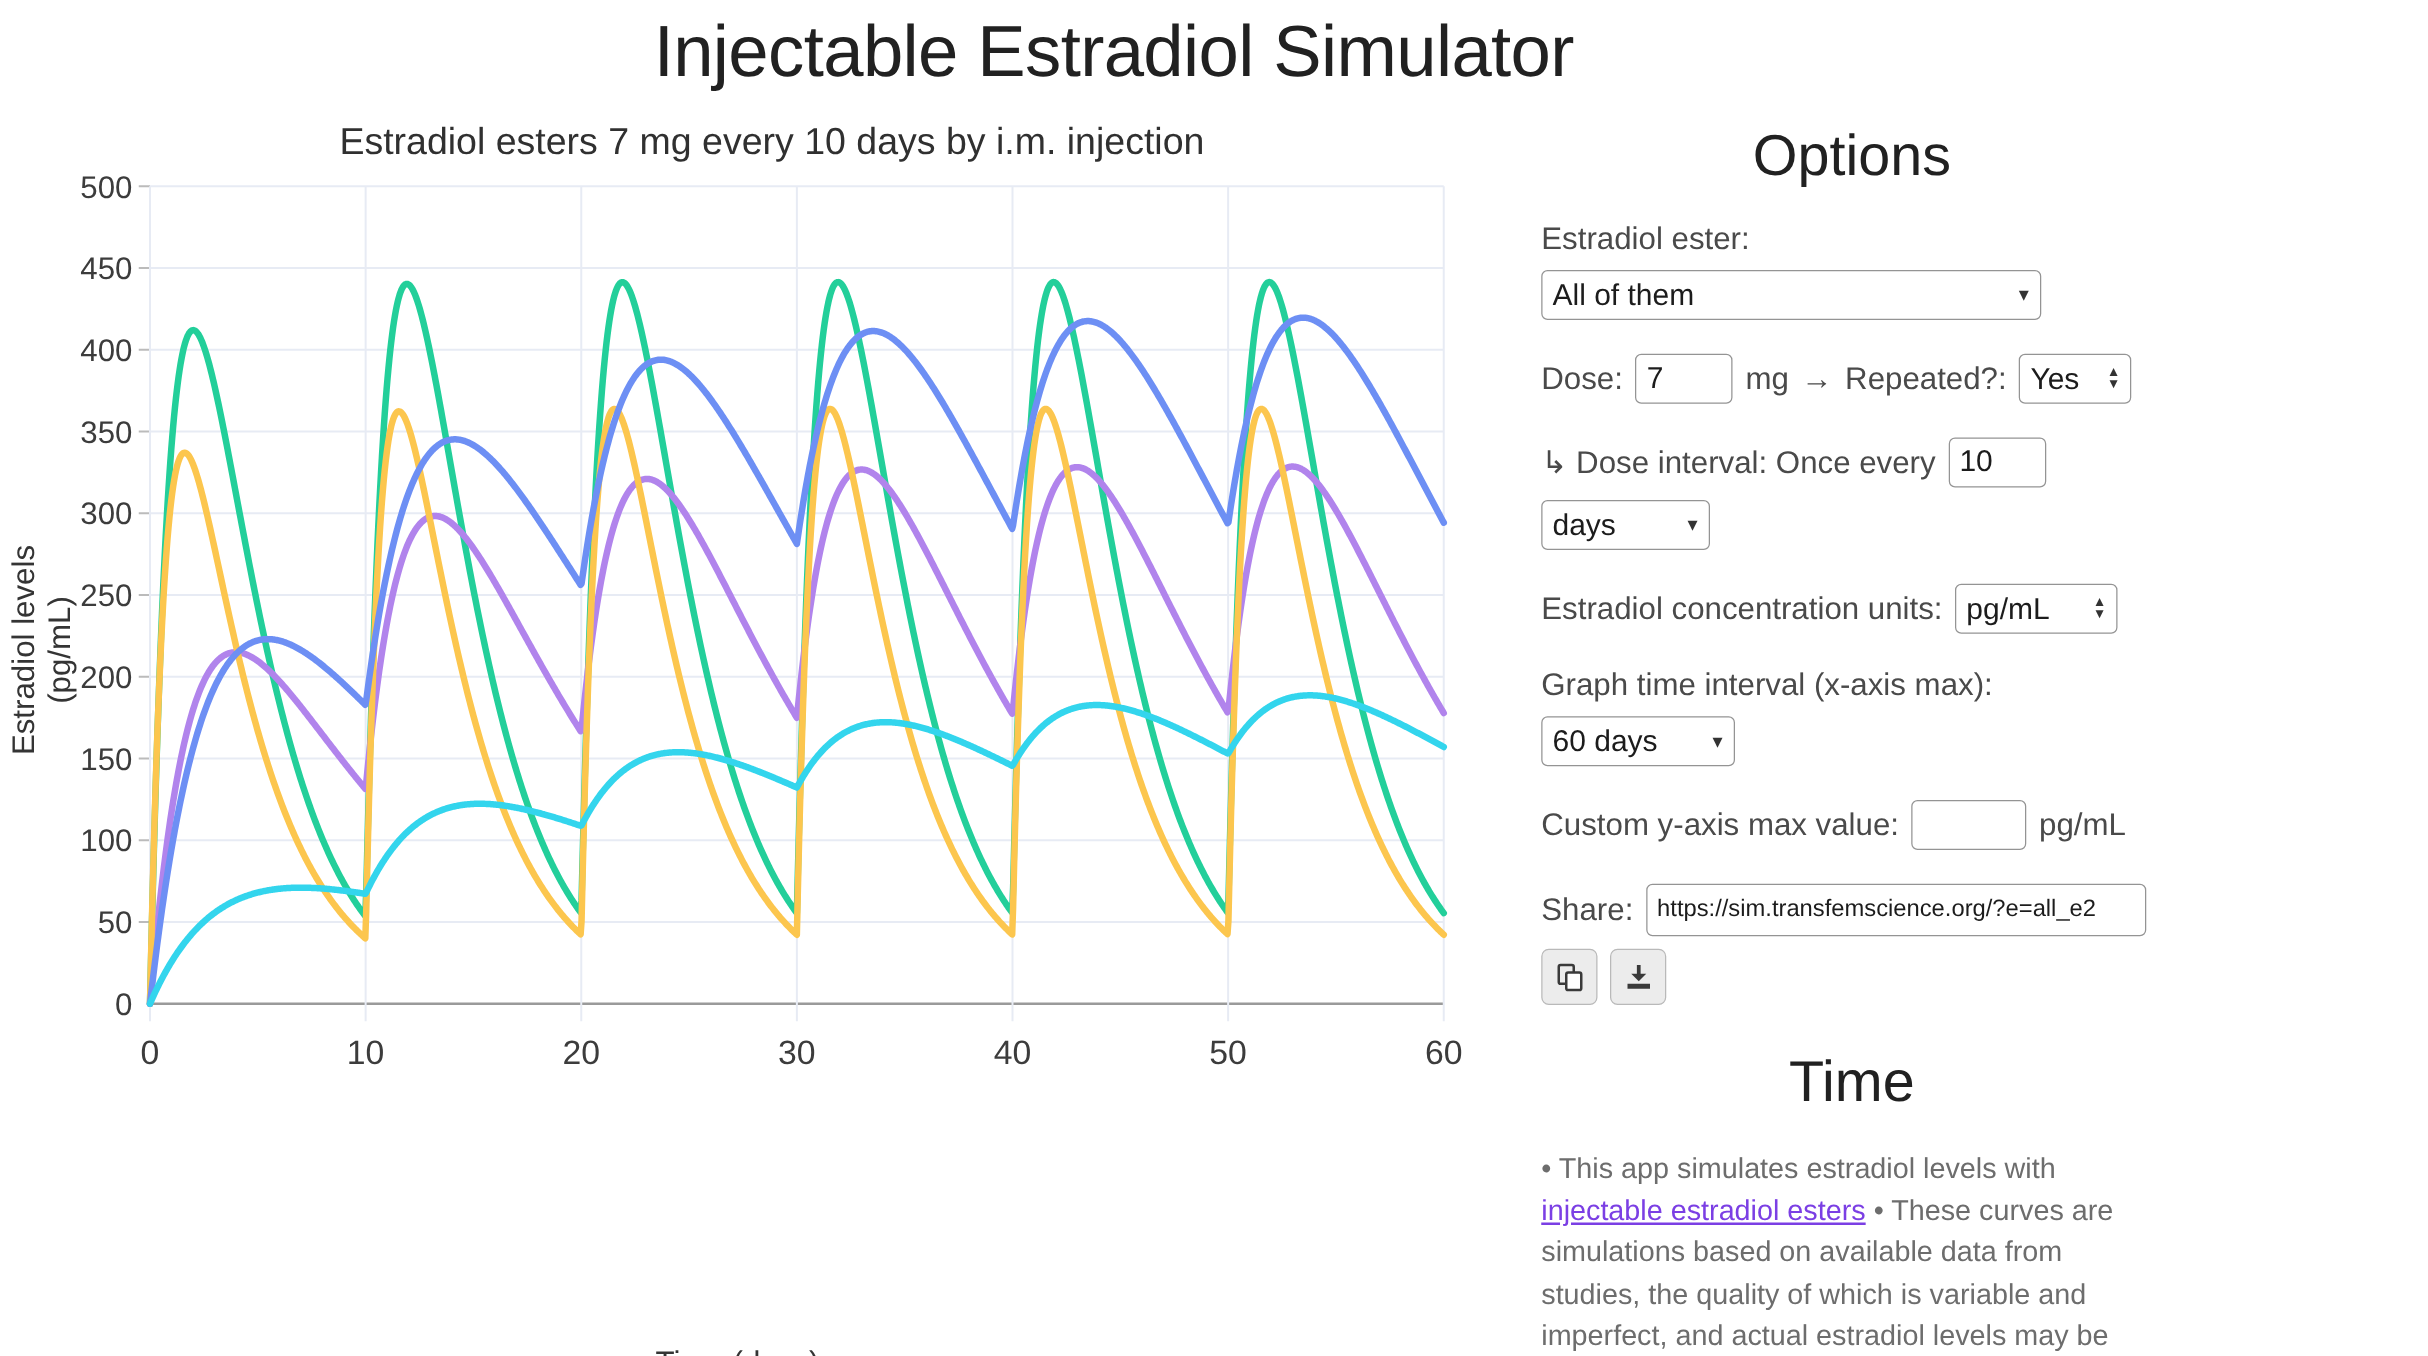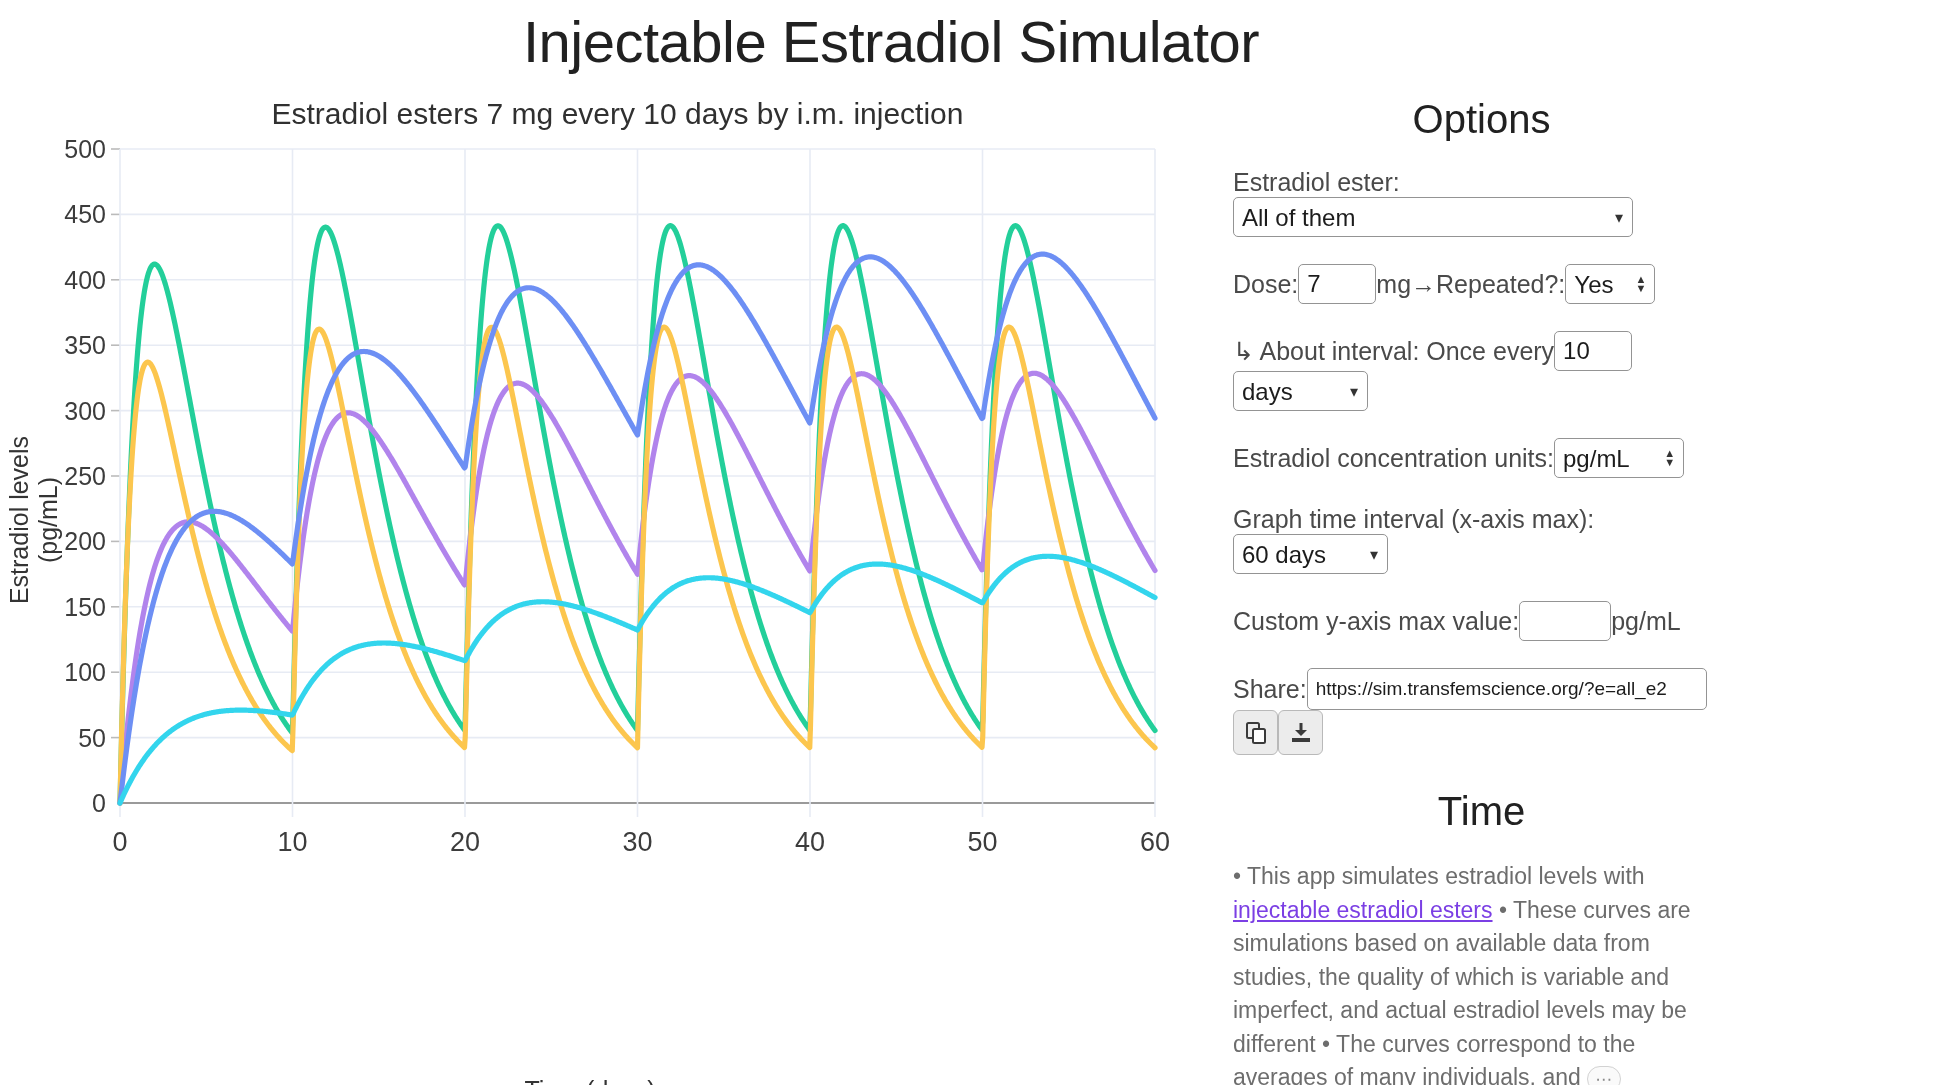--- a/index.html
+++ b/index.html
@@ -50,26 +50,27 @@
     position: absolute;
     left: 0; right: 0; top: 945px;
     text-align: center;
     font-size: 25px; color: #343434;
     width: 1180px;
   }
 
   
   .opt-col { width: 727px; padding: 16px 52px 0 18px; }
   .section-head {
-    text-align: center; font-size: 40px; font-weight: 400;
+    text-align: center; font-size: 46px; font-weight: 400;
     color: #212121; margin: 6px 0 26px 0;
   }
   .opt-row {
     display: flex; align-items: center; flex-wrap: wrap;
     font-size: 25px; color: #4a4a4a; margin-bottom: 27px;
+    gap: 10px;
   }
   .opt-row .lbl { white-space: nowrap; }
 
   select.ui, input.ui {
     font-family: "Liberation Sans", sans-serif;
     font-size: 24px;
     color: #1c1c1c;
     background: #fff;
     border: 1px solid #949494;
     border-radius: 5px;
@@ -218,21 +219,21 @@
         <span class="lbl">Repeated?:</span>
         <span class="sel-wrap">
           <select class="ui sel-yes">
             <option>Yes</option>
           </select>
           <span class="spin">▲<br>▼</span>
         </span>
       </div>
 
       <div class="opt-row">
-        <span class="lbl">↳ About interval: Once every</span>
+        <span class="lbl">↳ Dose interval: Once every</span>
         <input class="ui interval" type="text" value="10" style="">
         <span class="sel-wrap">
           <select class="ui sel-days">
             <option>days</option>
           </select>
           <span class="chev">▾</span>
         </span>
       </div>
 
       <div class="opt-row">

